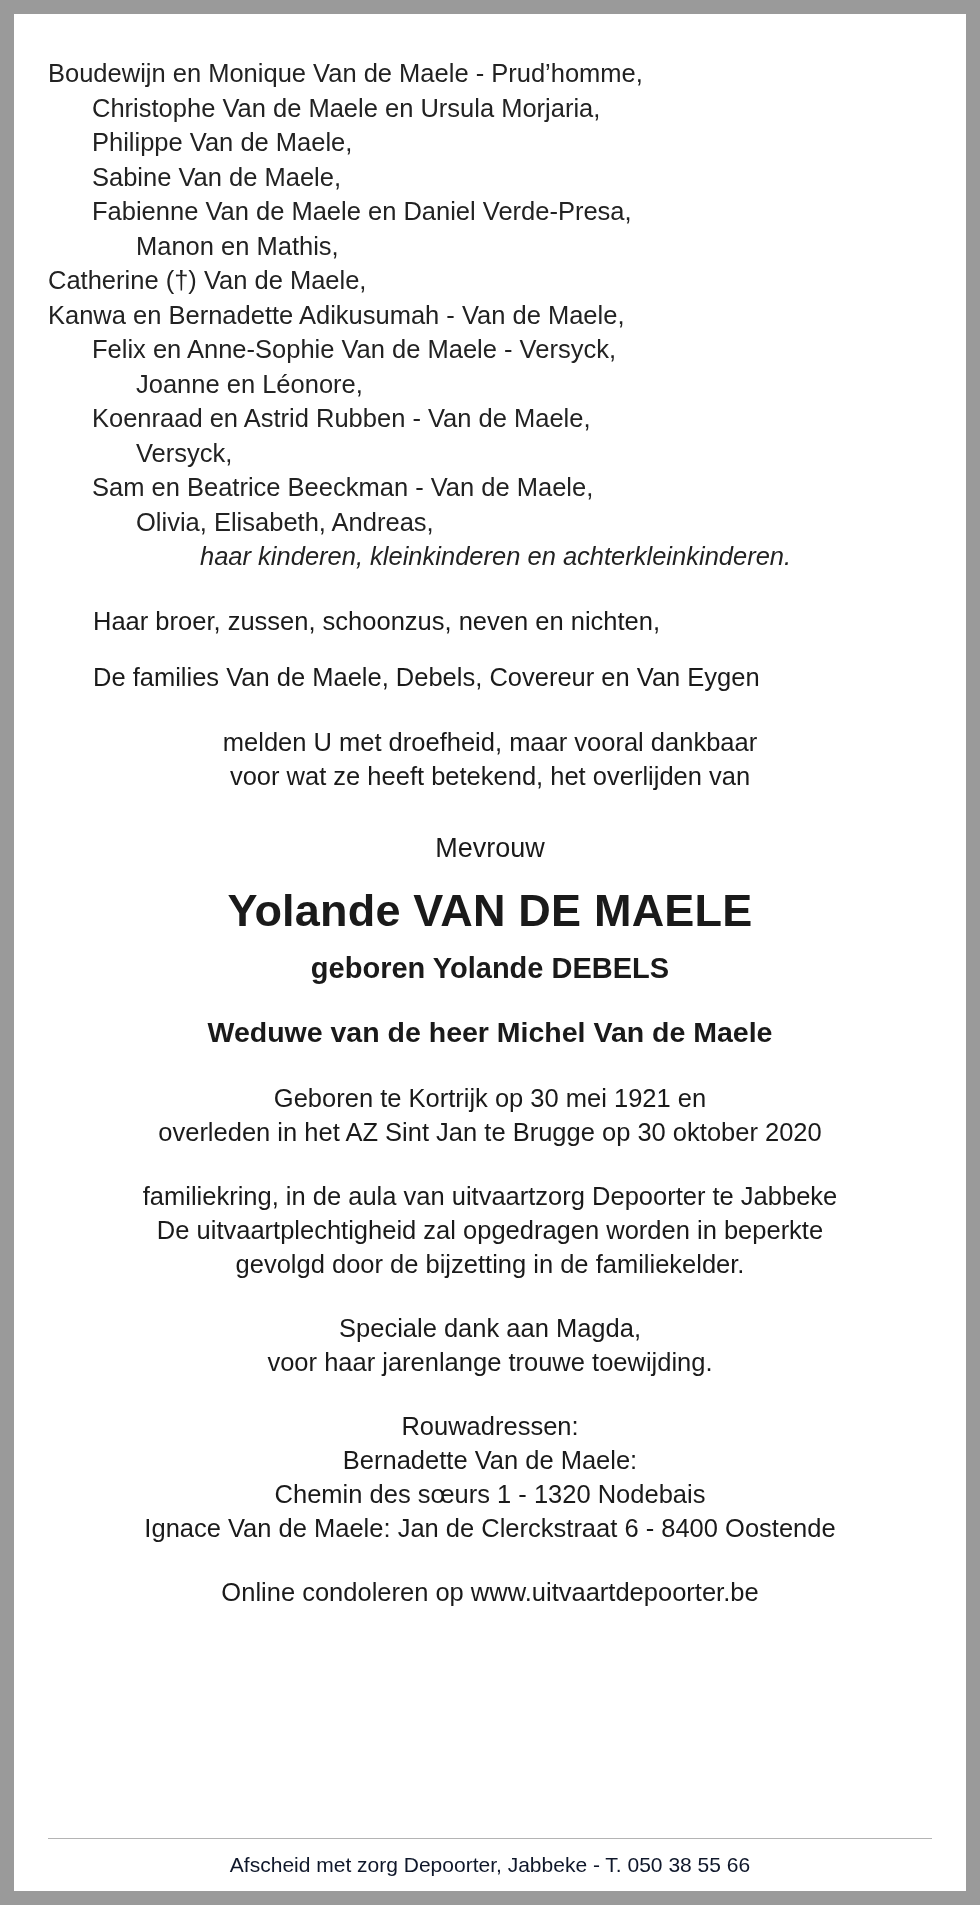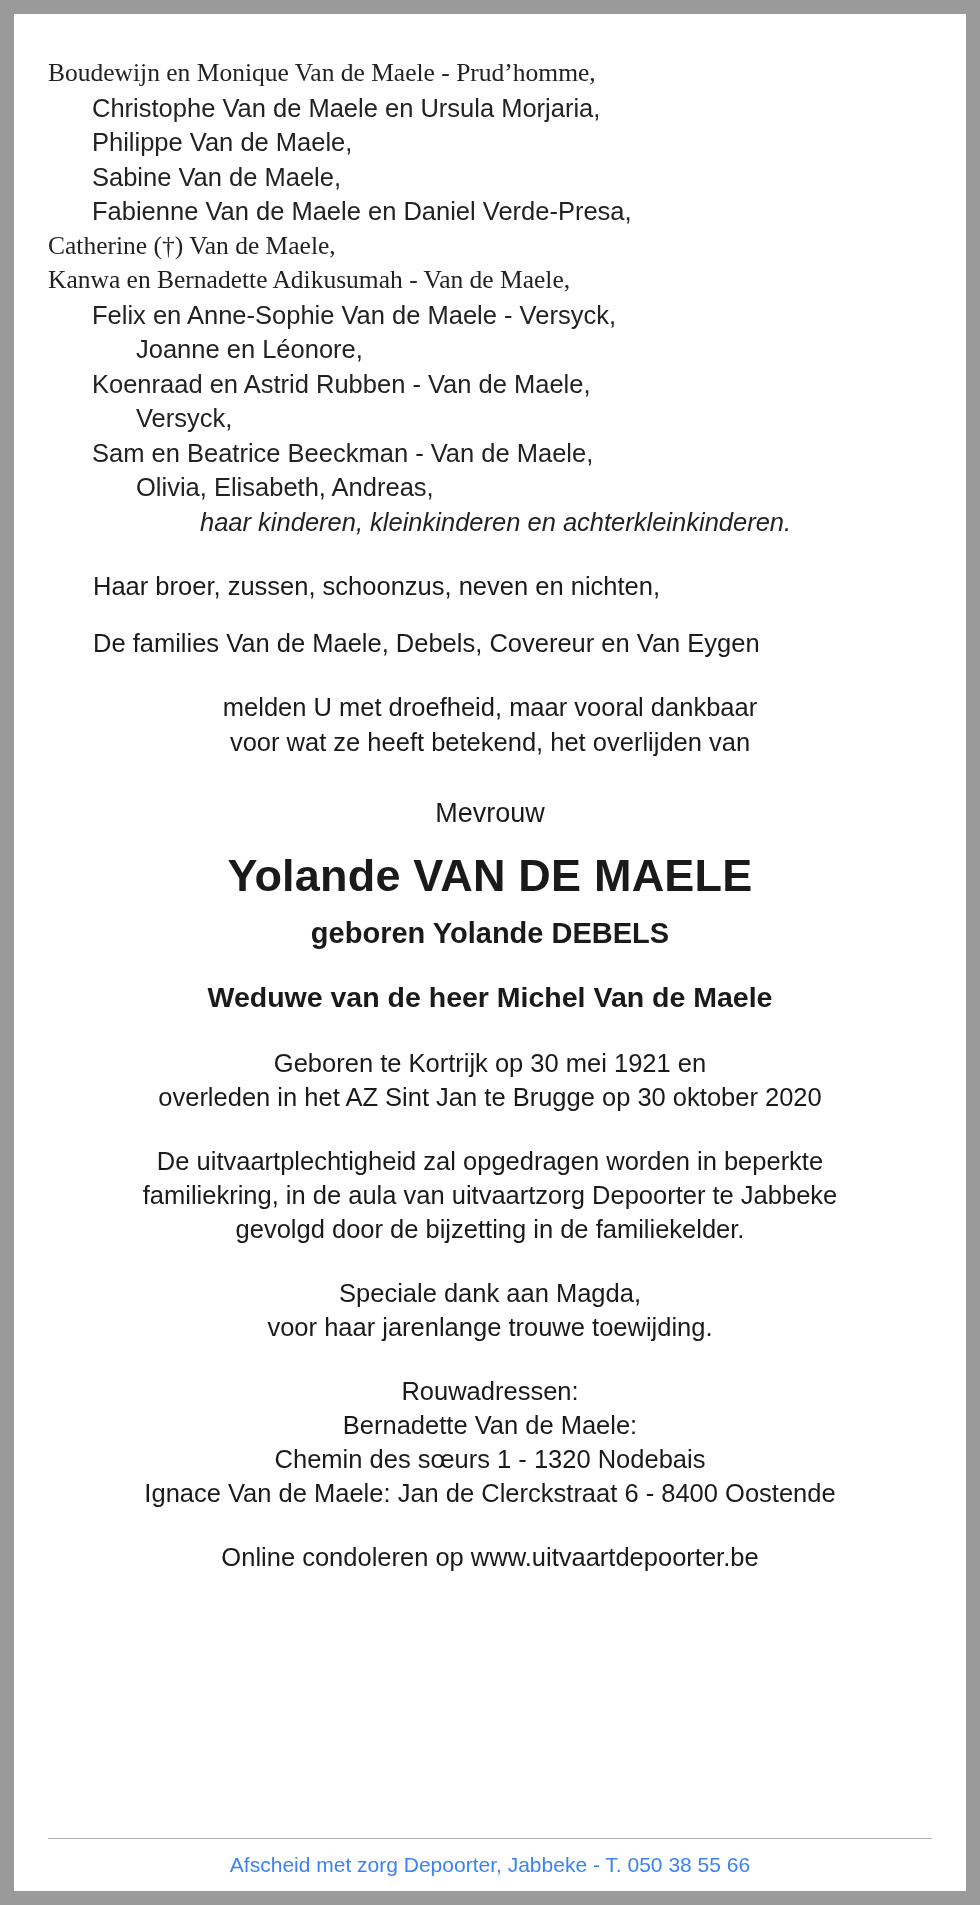--- a/index.html
+++ b/index.html
@@ -31,21 +31,21 @@
     overflow: hidden;
   }
 
   
   .family {
     font-size: 25.5px;
     line-height: 34.5px;
     color: #222;
   }
   .family .ln { white-space: nowrap; }
-  .i0 { margin-left: 0; font-family: Liberation Serif, serif; }
+  .i0 { margin-left: 0; }
   .i1 { margin-left: 44px; }
   .i2 { margin-left: 88px; }
   .i3 { margin-left: 152px; }
   .ital { font-style: italic; }
 
   .gap-lg { height: 30px; }
   .gap-md { height: 22px; }
 
   .block-left {
     font-size: 25.5px;
@@ -106,35 +106,36 @@
     bottom: 52px;
     border-top: 1px solid #b4b4b4;
   }
   .footer-text {
     position: absolute;
     left: 0;
     right: 0;
     bottom: 14px;
     text-align: center;
     font-size: 21px;
-    color: #3b82f6;
+    color: #0f172a;
   }
 </style>
 </head>
 <body>
 
 <div class="page">
   <div class="card">
 
     <div class="family">
       <div class="ln i0">Boudewijn en Monique Van de Maele - Prud’homme,</div>
       <div class="ln i1">Christophe Van de Maele en Ursula Morjaria,</div>
       <div class="ln i1">Philippe Van de Maele,</div>
       <div class="ln i1">Sabine Van de Maele,</div>
       <div class="ln i1">Fabienne Van de Maele en Daniel Verde-Presa,</div>
+      <div class="ln i2">Manon en Mathis,</div>
       <div class="ln i0">Catherine (†) Van de Maele,</div>
       <div class="ln i0">Kanwa en Bernadette Adikusumah - Van de Maele,</div>
       <div class="ln i1">Felix en Anne-Sophie Van de Maele - Versyck,</div>
       <div class="ln i2">Joanne en Léonore,</div>
       <div class="ln i1">Koenraad en Astrid Rubben - Van de Maele,</div>
       <div class="ln i2">Versyck,</div>
       <div class="ln i1">Sam en Beatrice Beeckman - Van de Maele,</div>
       <div class="ln i2">Olivia, Elisabeth, Andreas,</div>
       <div class="ln i3 ital">haar kinderen, kleinkinderen en achterkleinkinderen.</div>
     </div>
@@ -159,22 +160,22 @@
     <div class="born-name">geboren Yolande DEBELS</div>
 
     <div class="widow">Weduwe van de heer Michel Van de Maele</div>
 
     <div class="detail">
       <div>Geboren te Kortrijk op 30 mei 1921 en</div>
       <div>overleden in het AZ Sint Jan te Brugge op 30 oktober 2020</div>
     </div>
 
     <div class="detail">
+      <div>familiekring, in de aula van uitvaartzorg Depoorter te Jabbeke</div>
       <div>De uitvaartplechtigheid zal opgedragen worden in beperkte</div>
-      <div>familiekring, in de aula van uitvaartzorg Depoorter te Jabbeke</div>
       <div>gevolgd door de bijzetting in de familiekelder.</div>
     </div>
 
     <div class="detail">
       <div>Speciale dank aan Magda,</div>
       <div>voor haar jarenlange trouwe toewijding.</div>
     </div>
 
     <div class="detail">
       <div>Rouwadressen:</div>

